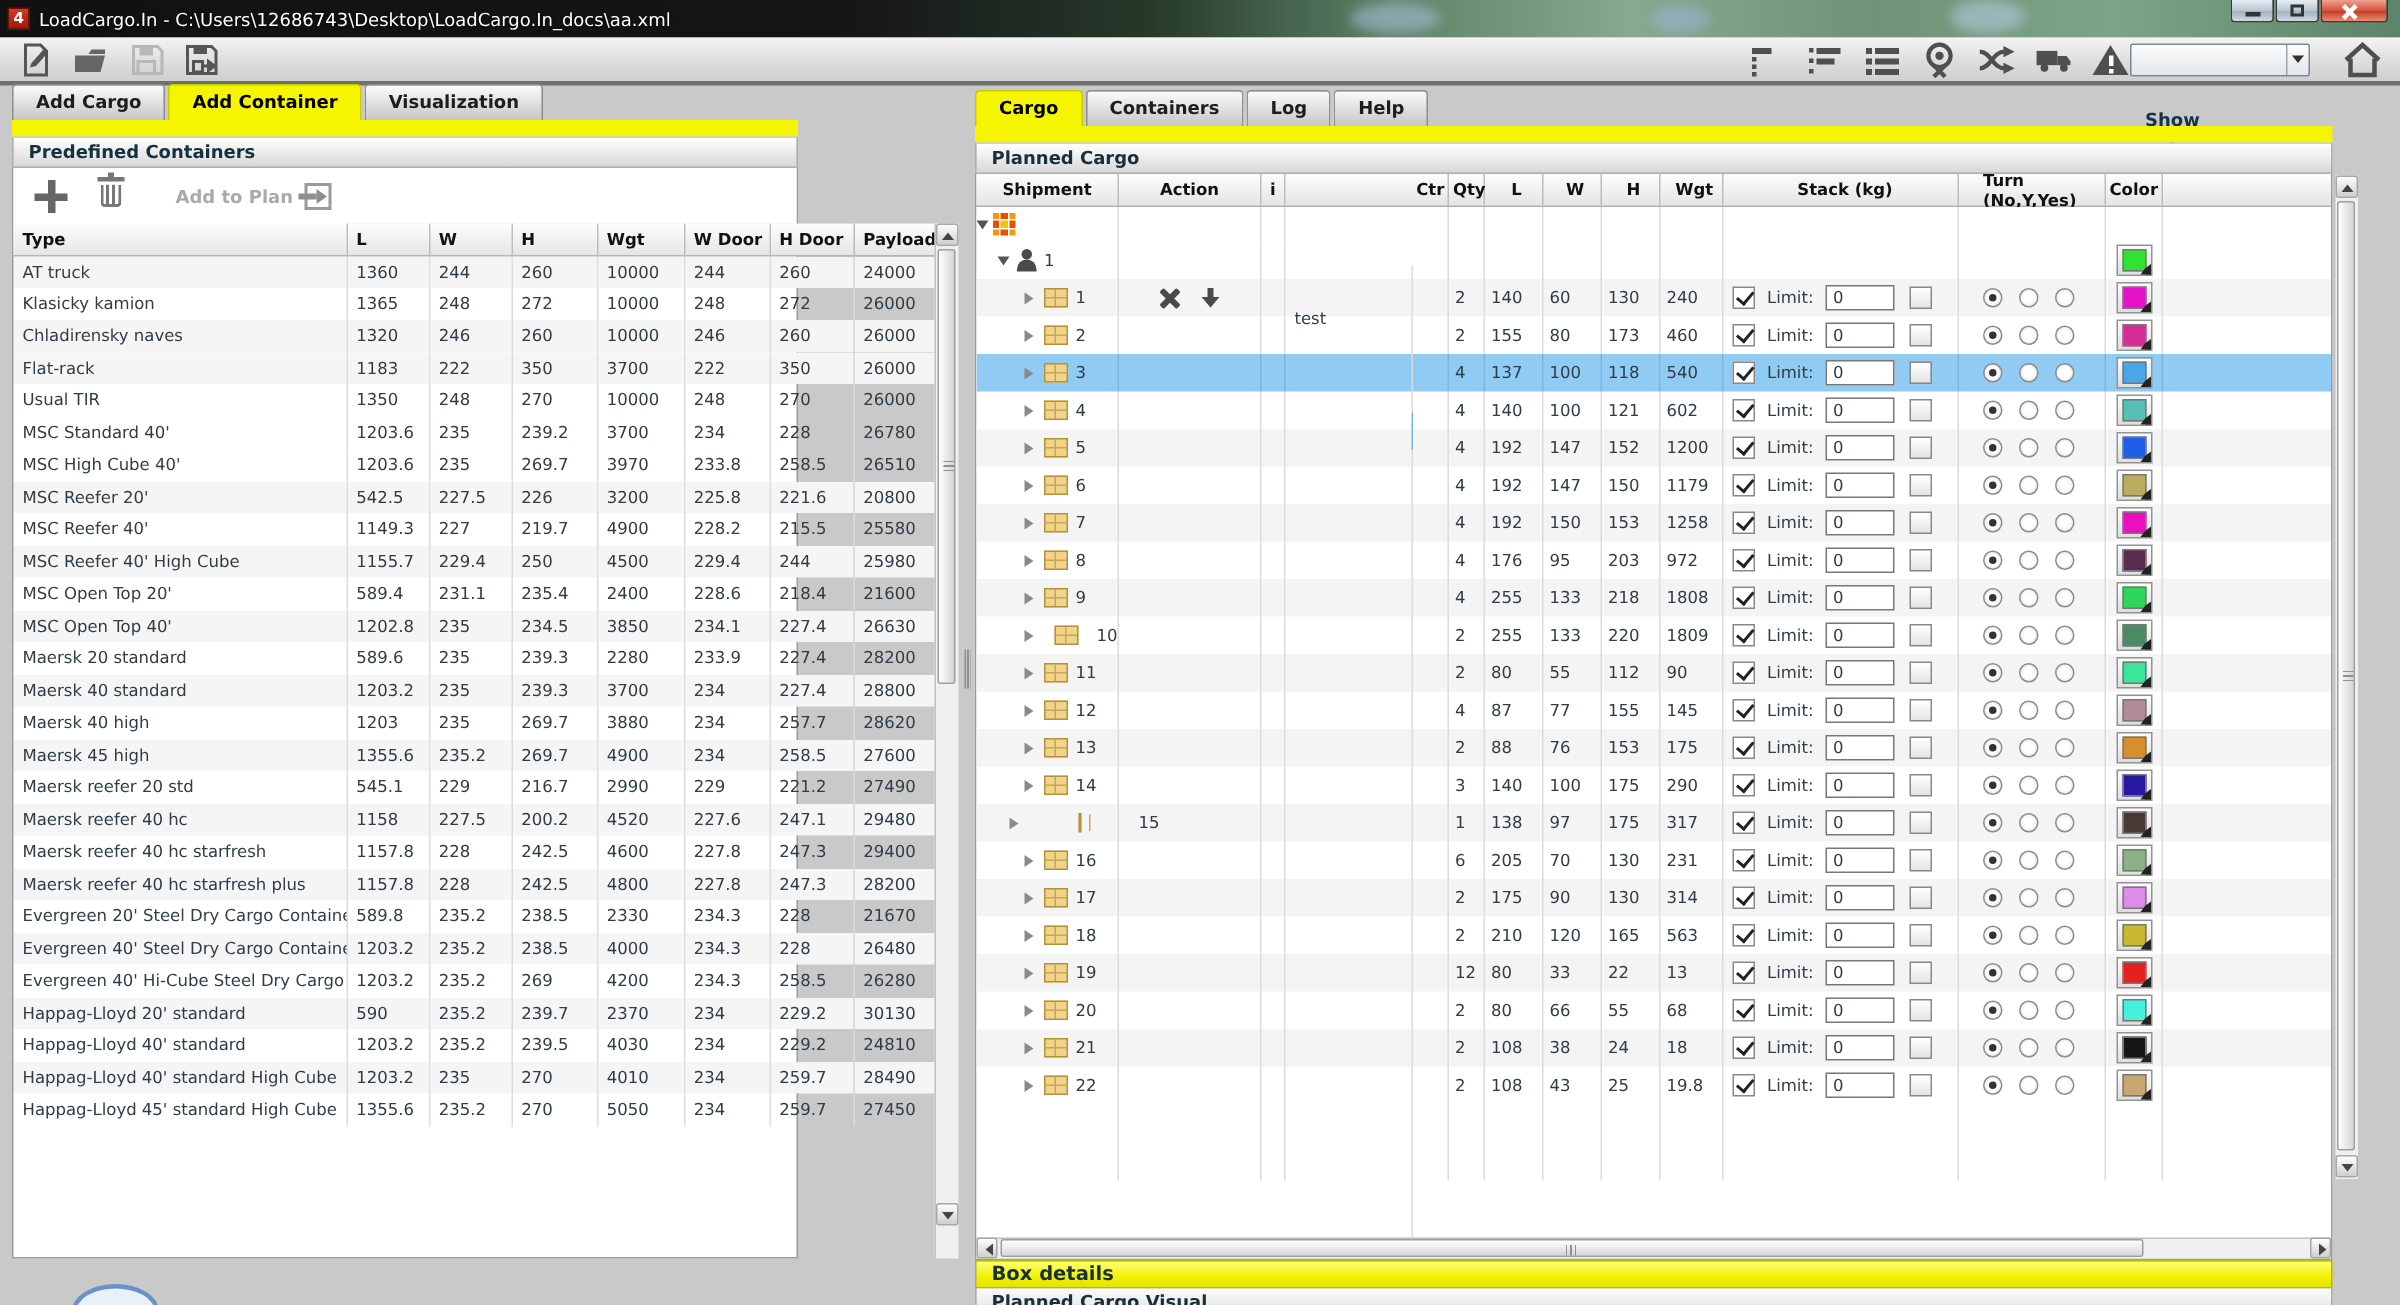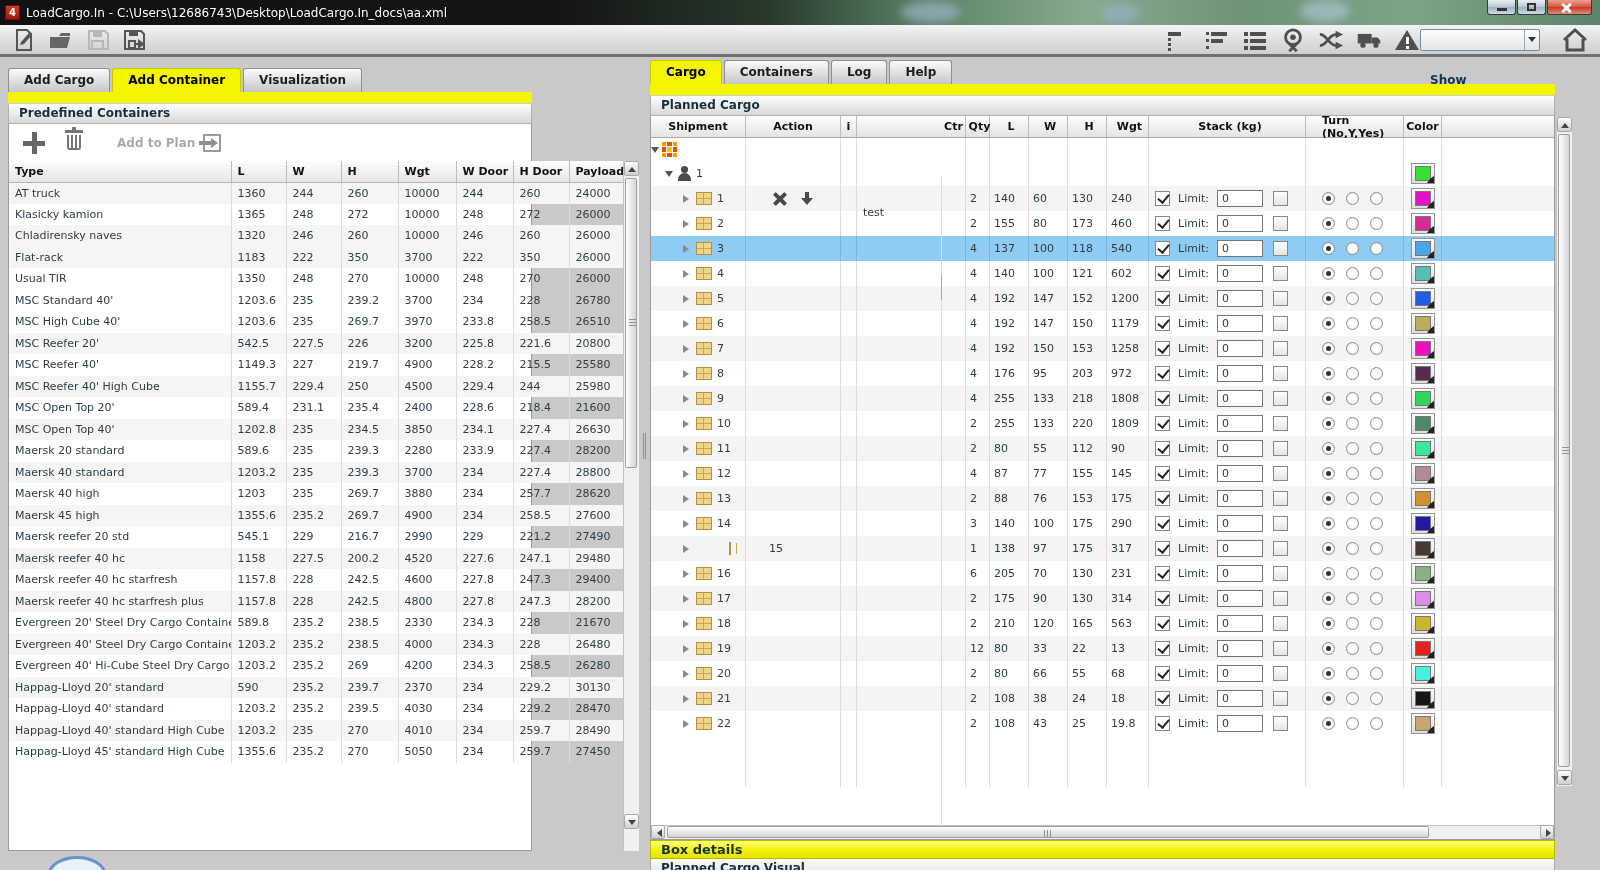--- a/index.html
+++ b/index.html
@@ -30,21 +30,21 @@
   .tool-ic svg { display:block; }
   .spacer { flex:1; }
   .show-cols { display:flex; align-items:stretch; height:22px; margin-right:10px; border:1px solid #7d8a96; border-radius:2px;
     background:linear-gradient(#fdfdfd,#e2e6ea); }
   .show-cols .lbl { padding:0 9px; font-size:12px; font-weight:bold; color:#15324a; line-height:20px;margin-top:40px; }
   .show-cols .dd { width:17px; border-left:1px solid #9aa6b0; display:flex; align-items:center; justify-content:center; }
   .show-cols .dd::after { content:""; border:4px solid transparent; border-top:5px solid #333; margin-top:4px; }
 
   
   .panel { position:absolute; }
-  .left-panel { left:8px; top:68px; width:524px; height:783px; }
+  .left-panel { left:8px; top:56px; width:524px; height:783px; }
   .right-panel { left:650px; top:60px; width:905px; height:780px; }
 
   .tabs { height:24px; display:flex; }
   .tab { padding:0 15px; height:24px; line-height:23px; font-size:12px; font-weight:bold; color:#1d1d1d;
     background:linear-gradient(#fbfbfb,#c6c6c6); border:1px solid #8f8f8f; border-bottom:none;
     border-radius:3px 3px 0 0; margin-right:2px; }
   .tab.active { background:#f5f500; border-color:#c9c900; color:#000; }
   .ystrip { height:11px; background:#f5f500; }
   .sec-head { height:21px; background:linear-gradient(#ffffff,#d8d8d8); border:1px solid #b0b0b0; border-top:1px solid #cfcfcf;
     font-size:12px; font-weight:bold; color:#16303c; line-height:19px; padding-left:10px; }
@@ -564,21 +564,21 @@
                 <td>30130</td>
               </tr>
               <tr>
                 <td>Happag-Lloyd 40' standard</td>
                 <td>1203.2</td>
                 <td>235.2</td>
                 <td>239.5</td>
                 <td>4030</td>
                 <td>234</td>
                 <td>229.2</td>
-                <td>28470</td>
+                <td>24810</td>
               </tr>
               <tr class="odd">
                 <td>Happag-Lloyd 40' standard High Cube</td>
                 <td>1203.2</td>
                 <td>235</td>
                 <td>270</td>
                 <td>4010</td>
                 <td>234</td>
                 <td>259.7</td>
                 <td>28490</td>
@@ -986,21 +986,21 @@
               <span class="radio"></span>
             </div>
             <div class="cell c-color">
               <div class="swatch-btn">
                 <div class="swatch" style="background: rgb(46, 214, 90);"></div>
               </div>
             </div>
             <div class="cell c-fill"></div>
           </div>
           <div class="rrow">
-            <div class="cell c-ship" style="padding-left: 30px;">
+            <div class="cell c-ship" style="padding-left: 30px; justify-content: space-between;">
               <span class="caret-rt"></span>
               <span class="box-ic"></span>
               <span class="node-id">10</span>
             </div>
             <div class="cell c-act"></div>
             <div class="cell c-i"></div>
             <div class="cell c-mark"></div>
             <div class="cell c-ctr"></div>
             <div class="cell c-qty">2</div>
             <div class="cell c-l">255</div>
@@ -1151,21 +1151,21 @@
               <span class="radio"></span>
             </div>
             <div class="cell c-color">
               <div class="swatch-btn">
                 <div class="swatch" style="background: rgb(40, 23, 161);"></div>
               </div>
             </div>
             <div class="cell c-fill"></div>
           </div>
           <div class="rrow odd">
-            <div class="cell c-ship" style="padding-left: 30px; gap: 33px;">
+            <div class="cell c-ship" style="padding-left: 20px; gap: 33px;">
               <span class="caret-rt"></span>
               <span class="box-ic"></span>
               <span class="node-id">15</span>
             </div>
             <div class="cell c-act"></div>
             <div class="cell c-i"></div>
             <div class="cell c-mark"></div>
             <div class="cell c-ctr"></div>
             <div class="cell c-qty">1</div>
             <div class="cell c-l">138</div>

